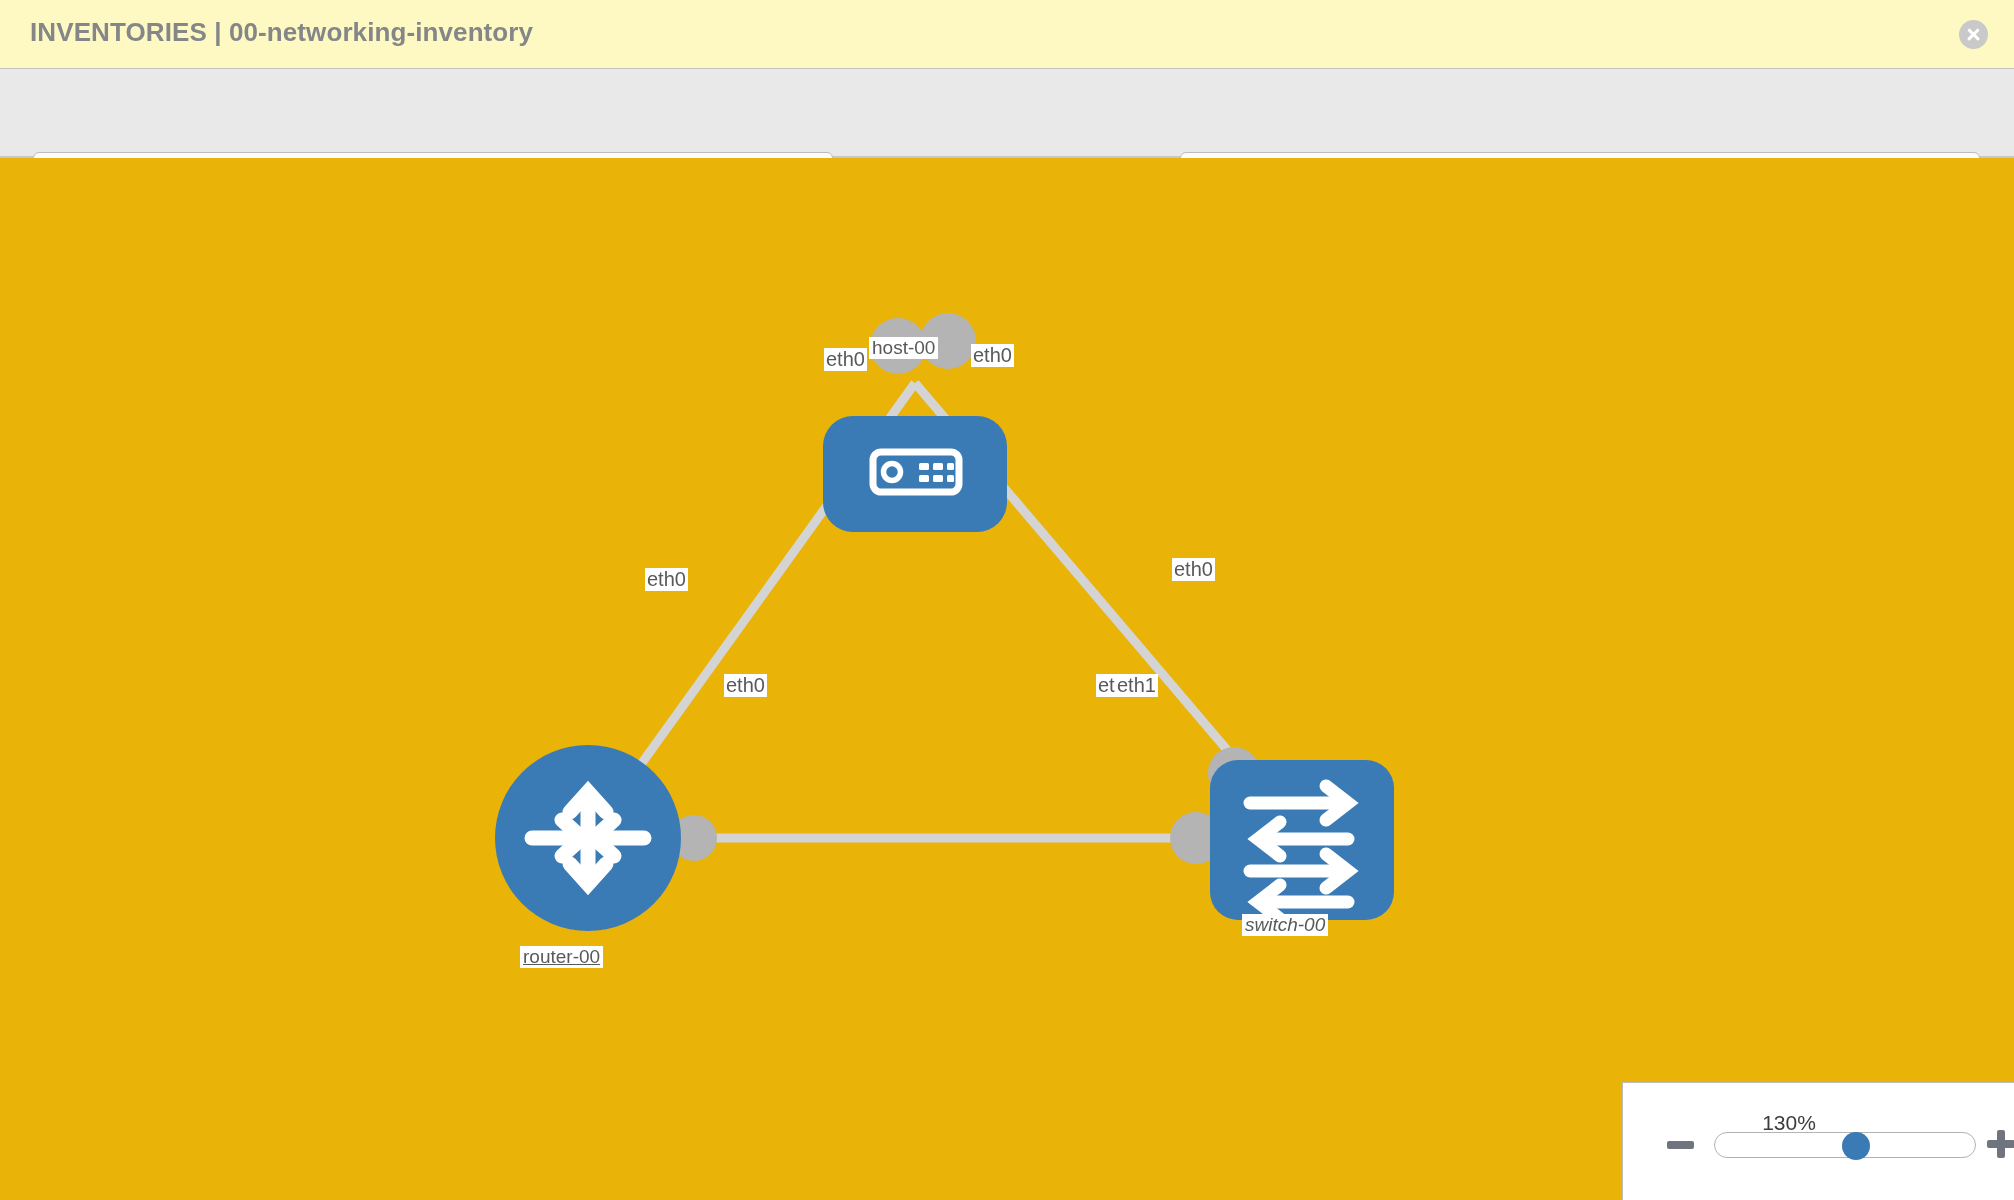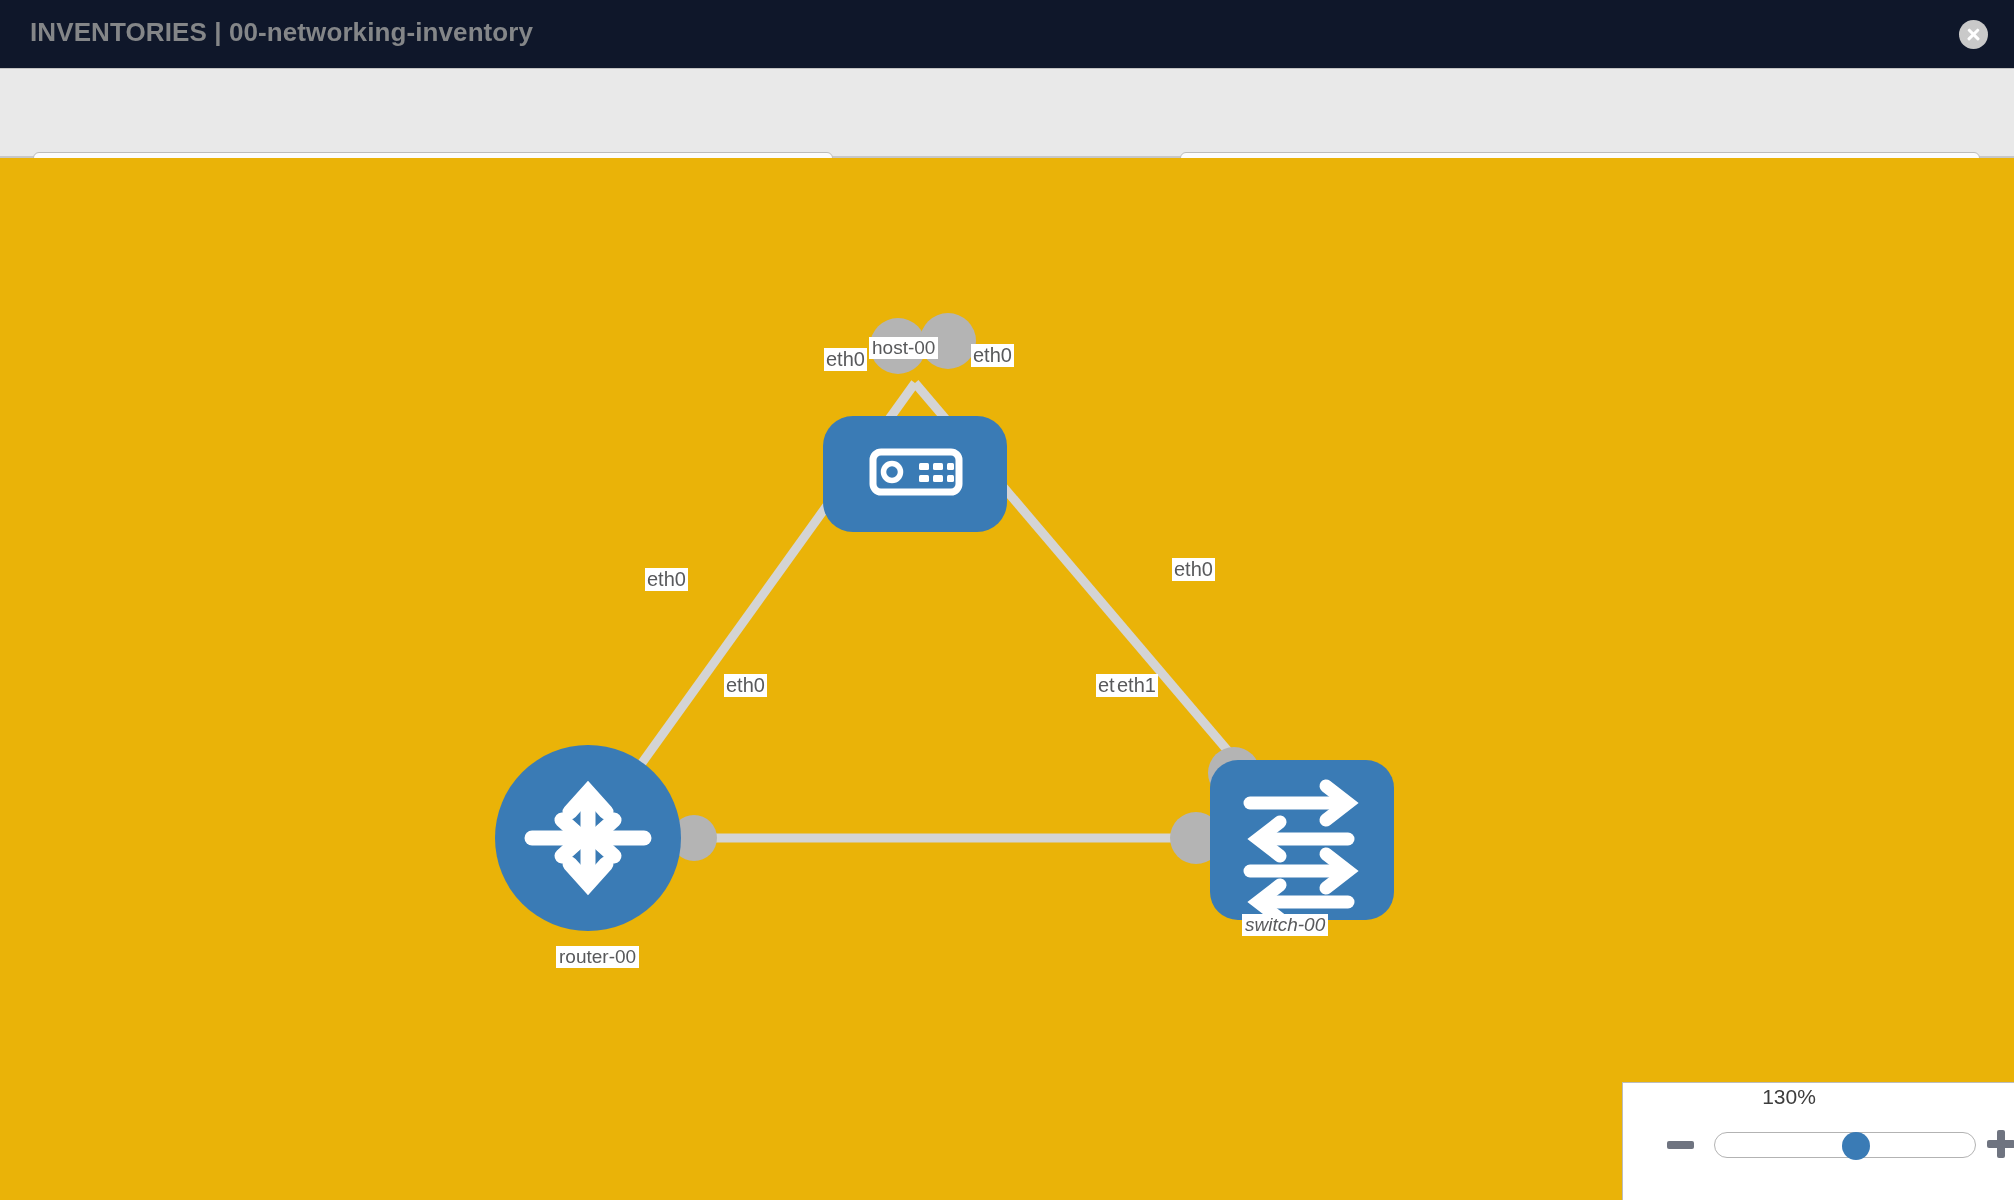--- a/index.html
+++ b/index.html
@@ -18,21 +18,21 @@
     height: 1200px;
     background: #ffffff;
   }
 
   
   .header {
     position: absolute;
     left: 0; top: 0;
     width: 2014px;
     height: 68px;
-    background: #0f172a;
+    background: #fef9c3;
     box-sizing: border-box;
   }
   .header-title {
     position: absolute;
     left: 30px;
     top: 17px;
     font-size: 26px;
     font-weight: bold;
     color: #848688;
     letter-spacing: 0.1px;
@@ -174,21 +174,21 @@
     width: 392px;
     height: 118px;
     background: #ffffff;
     border: 1px solid #bcbcbc;
     border-right: none;
     border-bottom: none;
     box-sizing: border-box;
   }
   .zoom-value {
     position: absolute;
-    top: 2px;
+    top: 28px;
     left: 0;
     width: 332px;
     text-align: center;
     font-size: 21px;
     color: #3d3d3d;
     user-select: none;
   }
   .zoom-minus {
     position: absolute;
     left: 44px;
@@ -350,21 +350,21 @@
 
     <span class="iface-label" style="left:824px; top:190px;">eth0</span>
     <span class="iface-label" style="left:971px; top:186px;">eth0</span>
     <span class="iface-label" style="left:645px; top:410px;">eth0</span>
     <span class="iface-label" style="left:1172px; top:400px;">eth0</span>
     <span class="iface-label" style="left:724px; top:516px;">eth0</span>
     <span class="iface-label" style="left:1096px; top:516px;">eth0</span>
     <span class="iface-label" style="left:1115px; top:516px;">eth1</span>
 
     <span class="node-label" style="left:869px; top:179px;">host-00</span>
-    <span class="node-label" style="left:556px; top:788px;">router-00</span>
+    <span class="node-label" style="left:520px; top:788px;text-decoration:underline;">router-00</span>
     <span class="node-label" style="left:1242px; top:756px;font-style:italic;">switch-00</span>
   </div>
 
   <div class="zoom-panel">
     <div class="zoom-value">130%</div>
     <div class="zoom-minus"></div>
     <div class="zoom-track"></div>
     <div class="zoom-handle"></div>
     <div class="zoom-plus"></div>
   </div>

